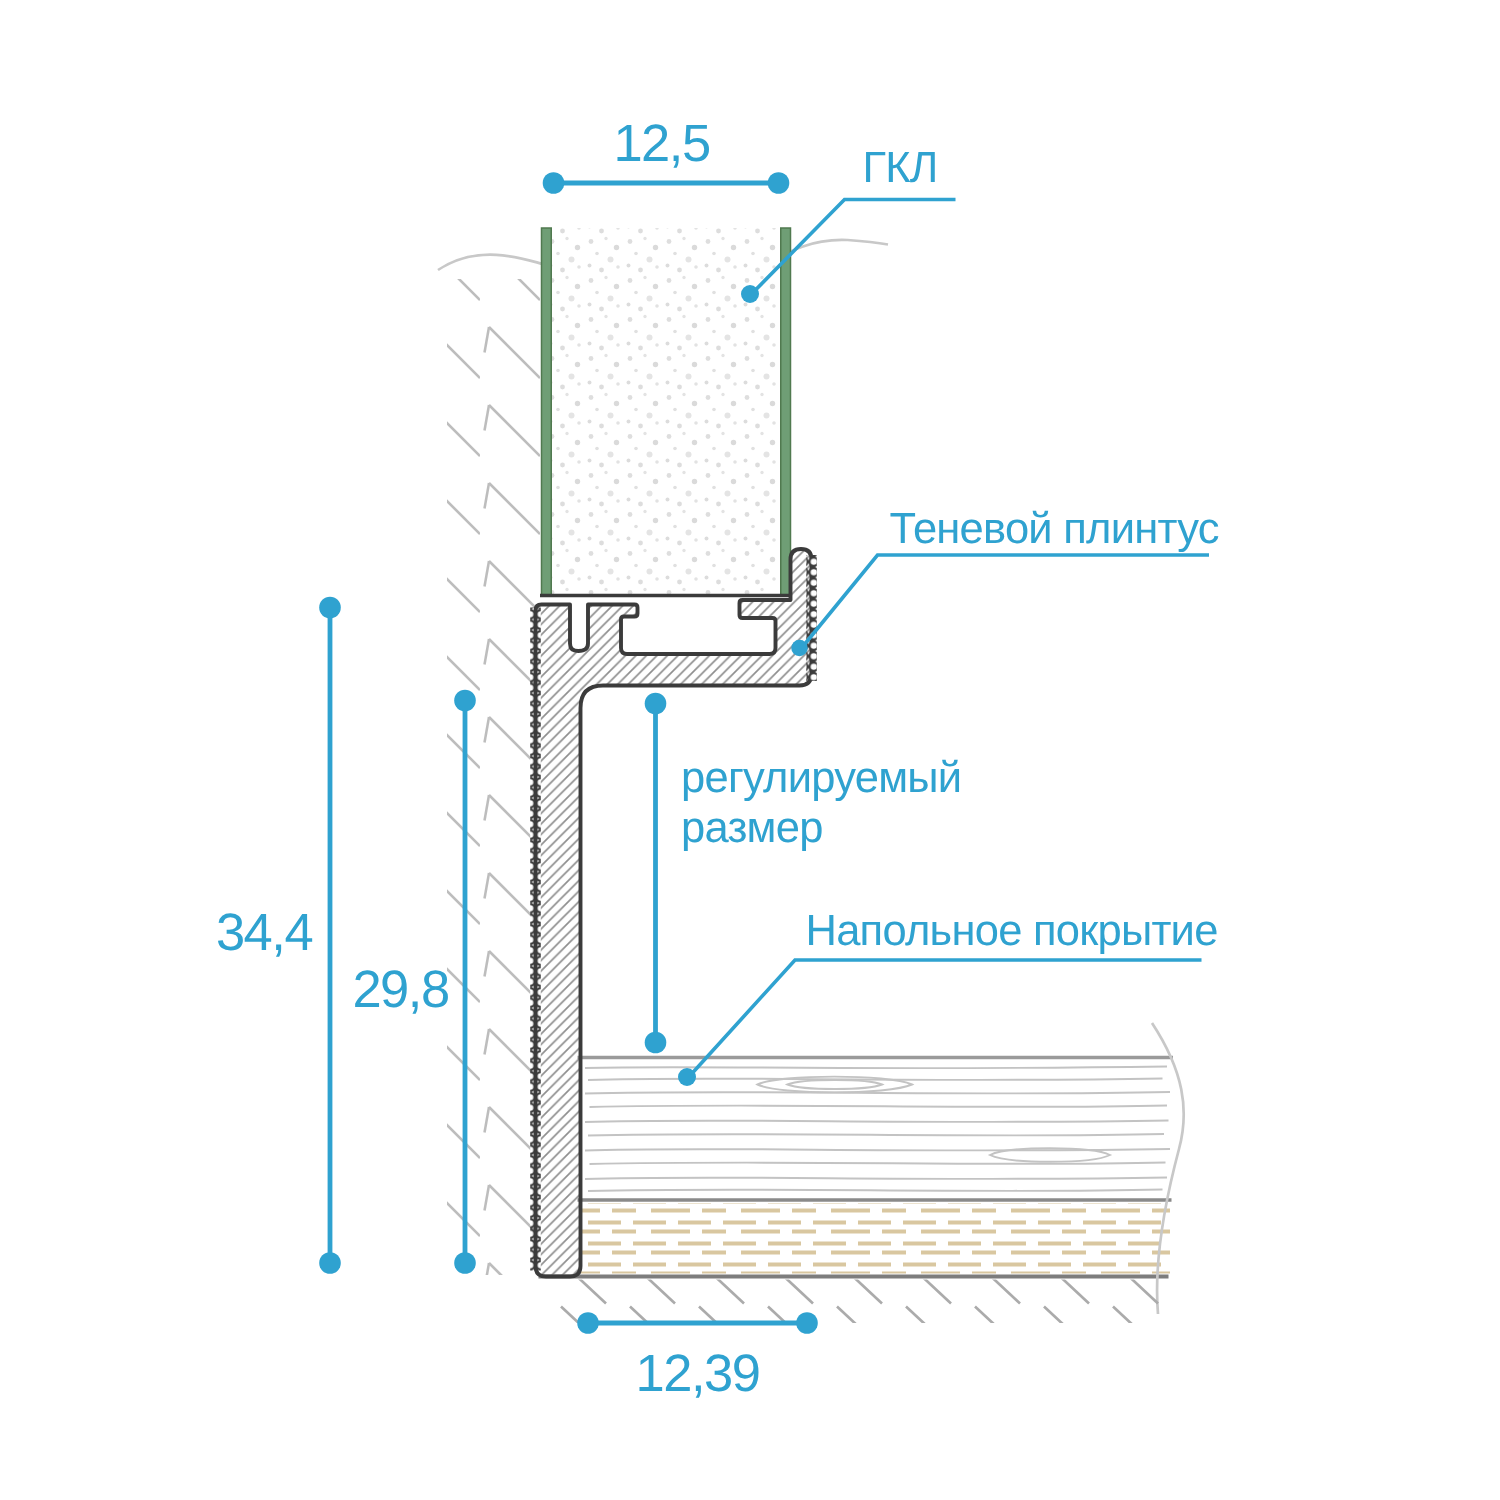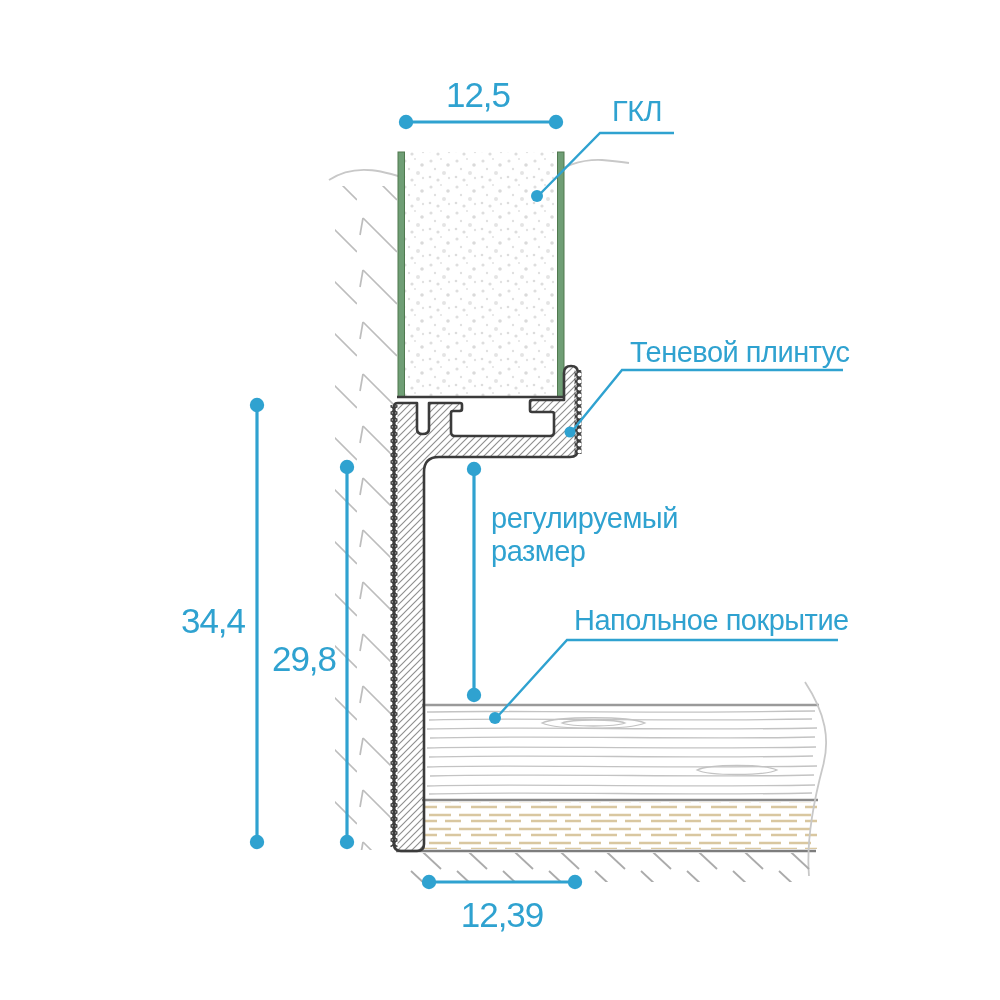--- a/index.html
+++ b/index.html
@@ -1,16 +1,16 @@
 <!DOCTYPE html>
 <html><head>
 <meta charset="utf-8">
 <style>
   html,body{margin:0;padding:0;background:#ffffff;}
-  .stage{width:848px;height:1000px;position:relative;background:#ffffff;overflow:hidden;padding-left:37px;}
+  .stage{width:848px;height:1000px;position:relative;background:#ffffff;overflow:hidden;}
   svg{display:block;}
   text{font-family:"Liberation Sans", sans-serif;}
   .dim-num{font-size:35px;fill:#2fa2d0;letter-spacing:-1px;}
   .lbl{font-size:29px;fill:#2fa2d0;letter-spacing:-0.5px;}
   .accent-stroke{stroke:#2fa2d0;}
 </style>
 </head>
 <body>
 
 <div class="stage">

